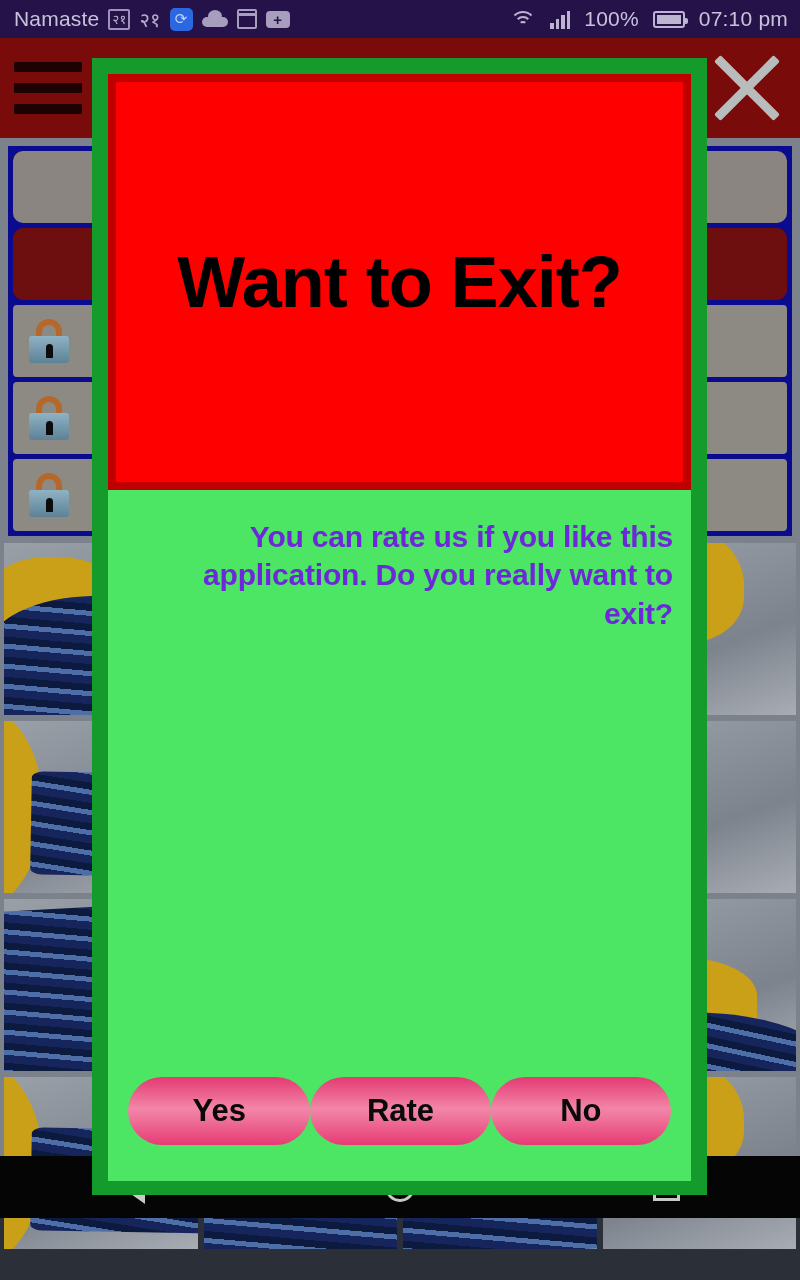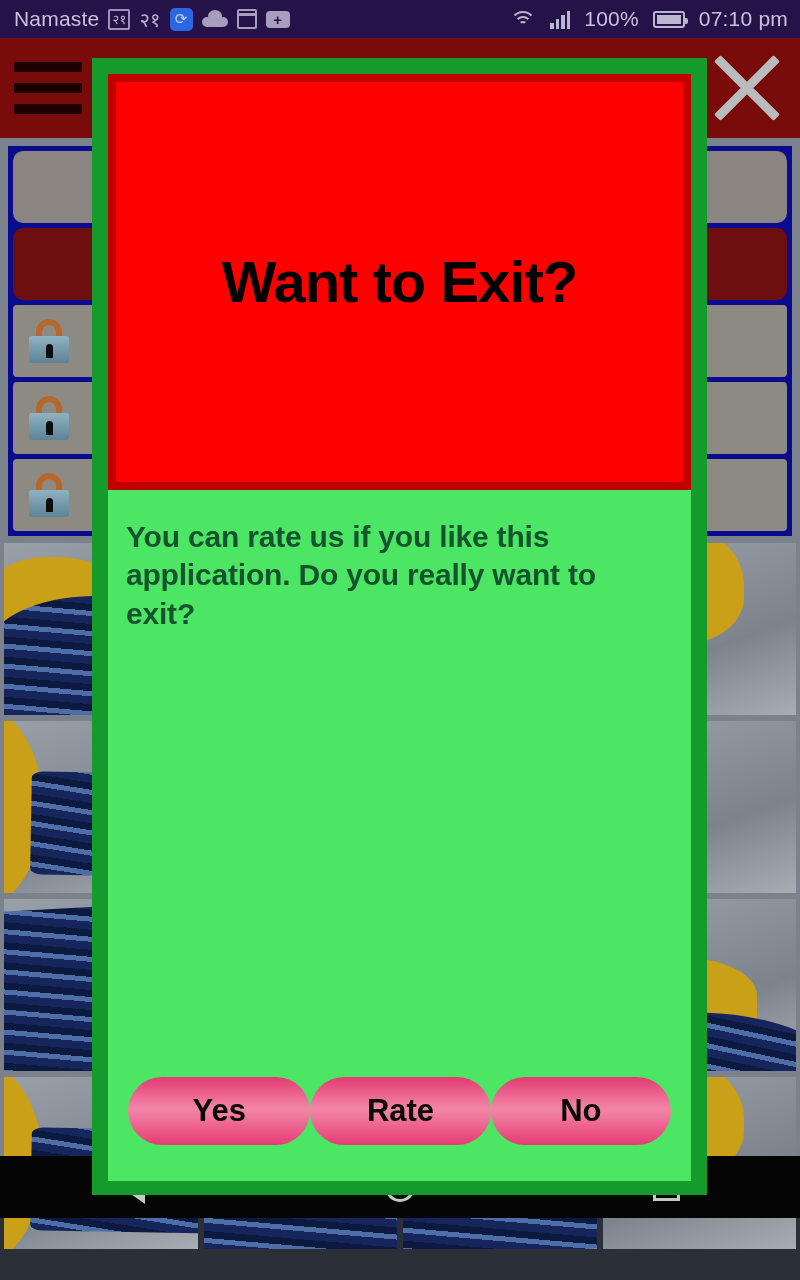--- a/index.html
+++ b/index.html
@@ -156,31 +156,31 @@
   #dlg-inner{ width:100%; height:100%; display:flex; flex-direction:column; }
 
   #dlg-title-panel{
     background:#c00000; padding:8px; flex:0 0 416px; position:relative;
   }
   #dlg-title-face{
     width:100%; height:100%; background:#ff0000;
     display:flex; align-items:center; justify-content:center;
   }
   #dlg-title{
-    color:#000; font-size:58px; font-weight:bold; line-height:1;
+    color:#000; font-size:72px; font-weight:bold; line-height:1;
     letter-spacing:-1px; white-space:nowrap; font-family:"Liberation Sans", sans-serif;
   }
 
   #dlg-body{
     flex:1 1 auto; background:#4ce664; display:flex; flex-direction:column;
     padding:28px 18px 22px 18px;
   }
   #dlg-message{
-    color:#14532d; font-size:30px; font-weight:bold; line-height:1.28;
-    text-align:left; letter-spacing:-.2px;
+    color:#6d28d9; font-size:30px; font-weight:bold; line-height:1.28;
+    text-align:right; letter-spacing:-.2px;
   }
   #dlg-buttons{
     margin-top:auto; display:flex; justify-content:flex-end; align-items:center;
     padding:0 2px 14px 2px;
   }
   .pill{
     height:68px; border-radius:34px; border:none; cursor:pointer;
     color:#0a0a0a; font-size:31px; font-weight:bold;
     font-family:"Liberation Sans", sans-serif;
     background:linear-gradient(to bottom,#e33a72 0%,#f285a8 46%,#f07ba0 56%,#e73a74 100%);

